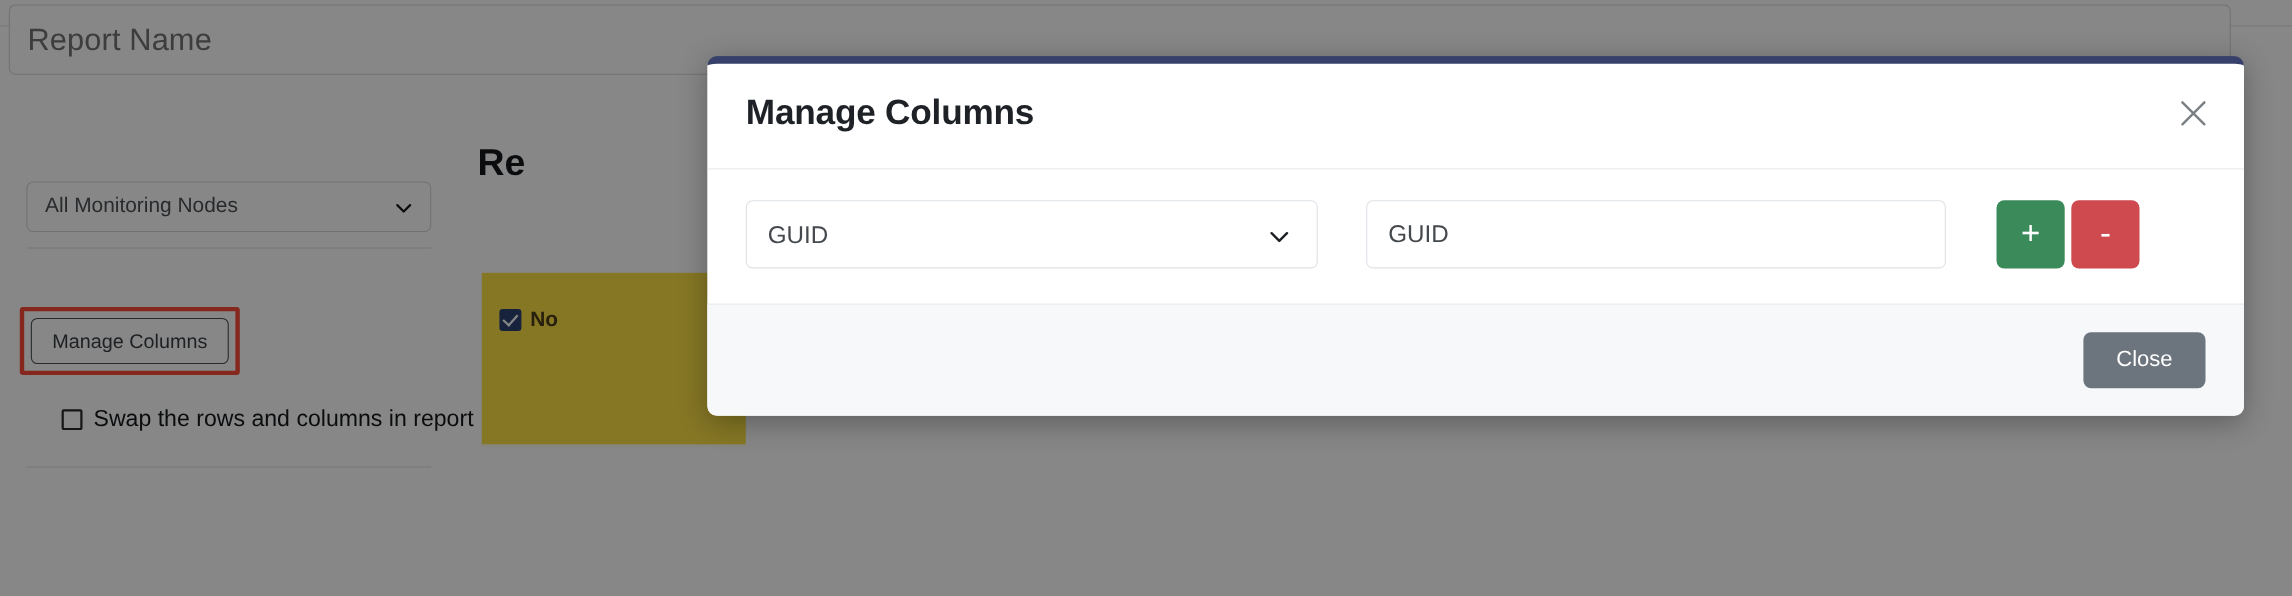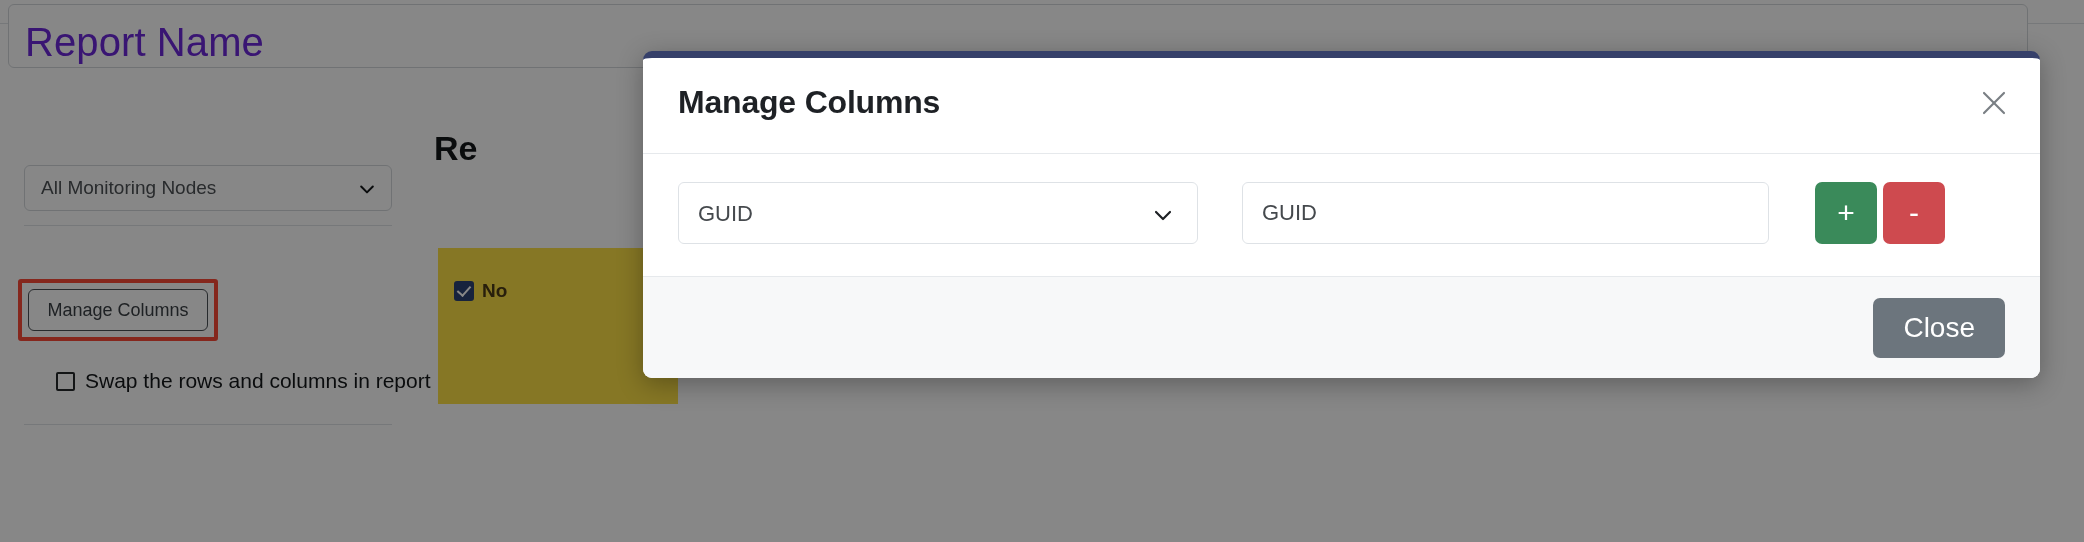--- a/index.html
+++ b/index.html
@@ -62,22 +62,22 @@
     width: 2020px;
     height: 64px;
     border: 1px solid #d4d8dc;
     border-radius: 6px;
     box-sizing: border-box;
     background: #ffffff;
   }
   .report-name-box .ph {
     position: absolute;
     left: 16px; top: 15px;
-    font-size: 40px;
-    color: #6d28d9;
+    font-size: 28px;
+    color: #737373;
     letter-spacing: .1px;
   }
 
   .sec-title {
     position: absolute;
     font-size: 27px;
     font-weight: bold;
     color: #14171a;
     letter-spacing: -0.2px;
   }
@@ -349,21 +349,21 @@
     align-items: center;
     justify-content: flex-end;
     padding-right: 35px;
     box-sizing: border-box;
   }
   .close-btn {
     background: #6c757d;
     border: none;
     border-radius: 7px;
     color: #ffffff;
-    font-size: 28px;
+    font-size: 20px;
     font-family: "Liberation Sans", sans-serif;
     padding: 14px 30px;
     cursor: pointer;
   }
 </style>
 </head>
 <body>
 
 <div id="screen">
 

